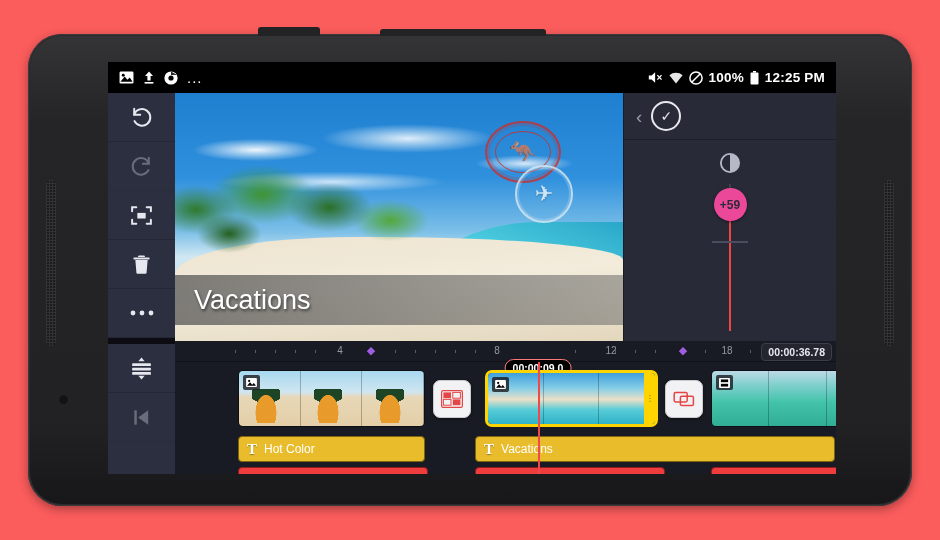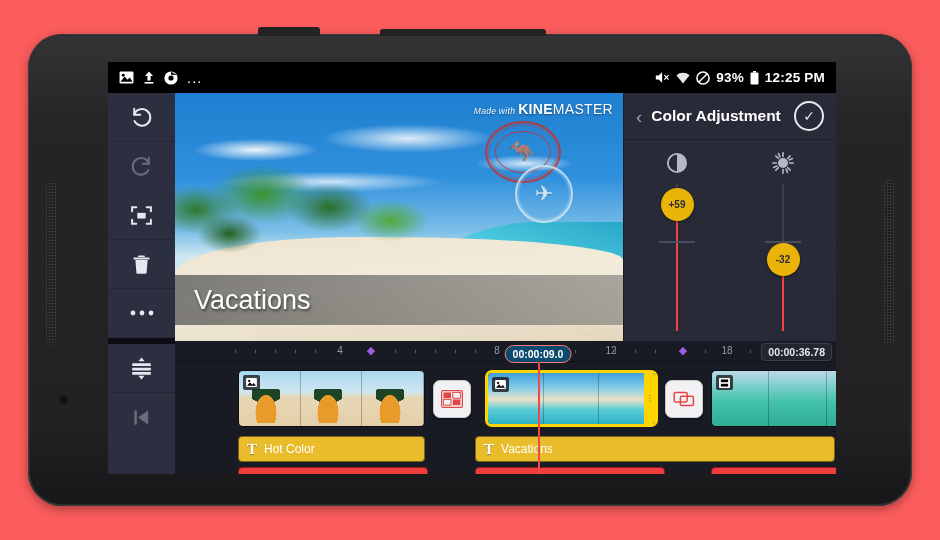--- a/index.html
+++ b/index.html
@@ -127,33 +127,33 @@
   #sliders { flex:1; display:flex; }
   .slider-col { flex:1; position:relative; display:flex; flex-direction:column;
                 align-items:center; padding-top:9px; }
   .slider-icon { width:28px; height:28px; color:#b6b8c6; display:flex;
                  align-items:center; justify-content:center; }
   .slider-track { position:absolute; top:44px; bottom:10px; width:2px;
                   background:#3d404f; }
   .slider-fill  { position:absolute; width:2.5px; background:#f04545; bottom:10px; }
   .slider-notch { position:absolute; width:36px; height:2px; background:#4a4d5d; }
   .slider-knob { position:absolute; width:33px; height:33px; border-radius:50%;
-       background:#eab308; color:#2a2c38; font-size:10px; font-weight:bold;
+       background:#ec4899; color:#2a2c38; font-size:12px; font-weight:bold;
        display:flex; align-items:center; justify-content:center;
        box-shadow:0 1px 3px rgba(0,0,0,.5); }
 
   
   #timeline { flex:1; background:#191b24; position:relative; overflow:hidden; }
   #ruler { height:21px; position:relative; border-bottom:1px solid #101219; }
   .tick { position:absolute; top:9px; width:1px; height:3px; background:#585c6d; }
   .tick-label { position:absolute; top:4px; color:#9497a6; font-size:10px;
                 transform:translateX(-50%); }
   .ruler-marker { position:absolute; top:4px; color:#a05de0; font-size:11px;
                   transform:translateX(-50%); line-height:1;}
-  #current-time { position:absolute; top:4px; background:#0c4a6e; color:#fff;
+  #current-time { position:absolute; top:18px; background:#000000; color:#fff;
        font-size:10.5px; font-weight:bold; padding:2px 7px; border-radius:9px;
        transform:translateX(-50%); white-space:nowrap;
        border:1px solid #ff7a7d;}
   #total-time { position:absolute; top:2px; right:4px; background:#24262f;
        color:#e6e6ee; font-size:10.5px; font-weight:bold; padding:2px 6px;
        border-radius:4px; border:1px solid #3a3d4a; white-space:nowrap;}
 
   #tracks { position:relative; height:calc(100% - 21px); }
 
   .clip { position:absolute; top:8px; height:57px; border-radius:5px;
@@ -245,21 +245,21 @@
           <svg width="14" height="12" viewBox="0 0 14 12">
               <path d="M7 11.4 L0.4 3.3 A10 10 0 0 1 13.6 3.3 Z" fill="#fff" opacity=".9"></path>
             </svg>
         </span>
         <span class="sb-ico">
           <svg width="14" height="14" viewBox="0 0 14 14">
               <circle cx="7" cy="7" r="6.1" fill="none" stroke="#fff" stroke-width="1.5"></circle>
               <line x1="2.7" y1="11.3" x2="11.3" y2="2.7" stroke="#fff" stroke-width="1.5"></line>
             </svg>
         </span>
-        <span>93%</span>
+        <span>100%</span>
         <span class="sb-ico">
           <svg width="9" height="14" viewBox="0 0 9 14">
               <rect x="3" y="0" width="3" height="1.6" fill="#fff"></rect>
               <rect x="0.5" y="1.6" width="8" height="12" rx="1" fill="#fff"></rect>
             </svg>
         </span>
         <span>12:25 PM</span>
       </div>
     </div>
 
@@ -320,75 +320,55 @@
 
         <div id="stage">
 
           <div id="preview">
             <div id="prev-sky"></div>
             <div id="prev-clouds"></div>
             <div id="prev-sea"></div>
             <div id="prev-sand"></div>
             <div id="prev-trees"></div>
 
-            <div id="watermark">
-              <span class="wm-pre">Made with</span><span class="wm-k">KINE</span><span class="wm-m">MASTER</span>
-            </div>
 
             <div class="stamp" id="stamp-australia">
               <span id="kangaroo-icon">🦘</span>
             </div>
             <div class="stamp" id="stamp-plane">
               <span id="plane-icon">✈</span>
             </div>
 
             <div id="caption-band">
               <span id="preview-caption">Vacations</span>
             </div>
           </div>
 
           <div id="right-panel">
             <div id="panel-head">
               <span id="panel-back-icon">‹</span>
-              <span id="panel-title">Color Adjustment</span>
               <span id="panel-confirm">✓</span>
             </div>
 
             <div id="sliders">
 
 
               <div class="slider-col">
                 <span class="slider-icon">
                   <svg width="26" height="26" viewBox="0 0 24 24">
                     <circle cx="12" cy="12" r="8.4" fill="none" stroke="#b6b8c6" stroke-width="1.7"></circle>
                     <path d="M12 3.6 A8.4 8.4 0 0 1 12 20.4 Z" fill="#b6b8c6"></path>
                   </svg>
                 </span>
                 <div class="slider-track"></div>
                 <div class="slider-fill" style="top:35%;"></div>
                 <div class="slider-notch" style="top:50%;"></div>
                 <div class="slider-knob" style="top:calc(35% - 22px);">+59</div>
               </div>
 
-              <div class="slider-col">
-                <span class="slider-icon">
-                  <svg width="26" height="26" viewBox="0 0 24 24">
-                    <circle cx="12" cy="12" r="4.6" fill="#b6b8c6"></circle>
-                    <g stroke="#b6b8c6" stroke-width="1.5" stroke-linecap="round">
-                      <path d="M12 2.6v3.4M12 18v3.4M2.6 12h3.4M18 12h3.4"></path>
-                      <path d="M5.3 5.3l2.4 2.4M16.3 16.3l2.4 2.4M18.7 5.3l-2.4 2.4M7.7 16.3l-2.4 2.4"></path>
-                      <path d="M7.9 3.3l1.3 3.1M14.8 17.6l1.3 3.1M3.3 16.1l3.1-1.3M17.6 9.2l3.1-1.3"></path>
-                    </g>
-                  </svg>
-                </span>
-                <div class="slider-track"></div>
-                <div class="slider-fill" style="top:62%;"></div>
-                <div class="slider-notch" style="top:50%;"></div>
-                <div class="slider-knob" style="top:calc(62% - 22px);">-32</div>
-              </div>
 
             </div>
           </div>
         </div>
 
         <div id="timeline">
 
           <div id="ruler">
             <span class="tick" style="left:60px"></span>
               <span class="tick" style="left:80px"></span>

